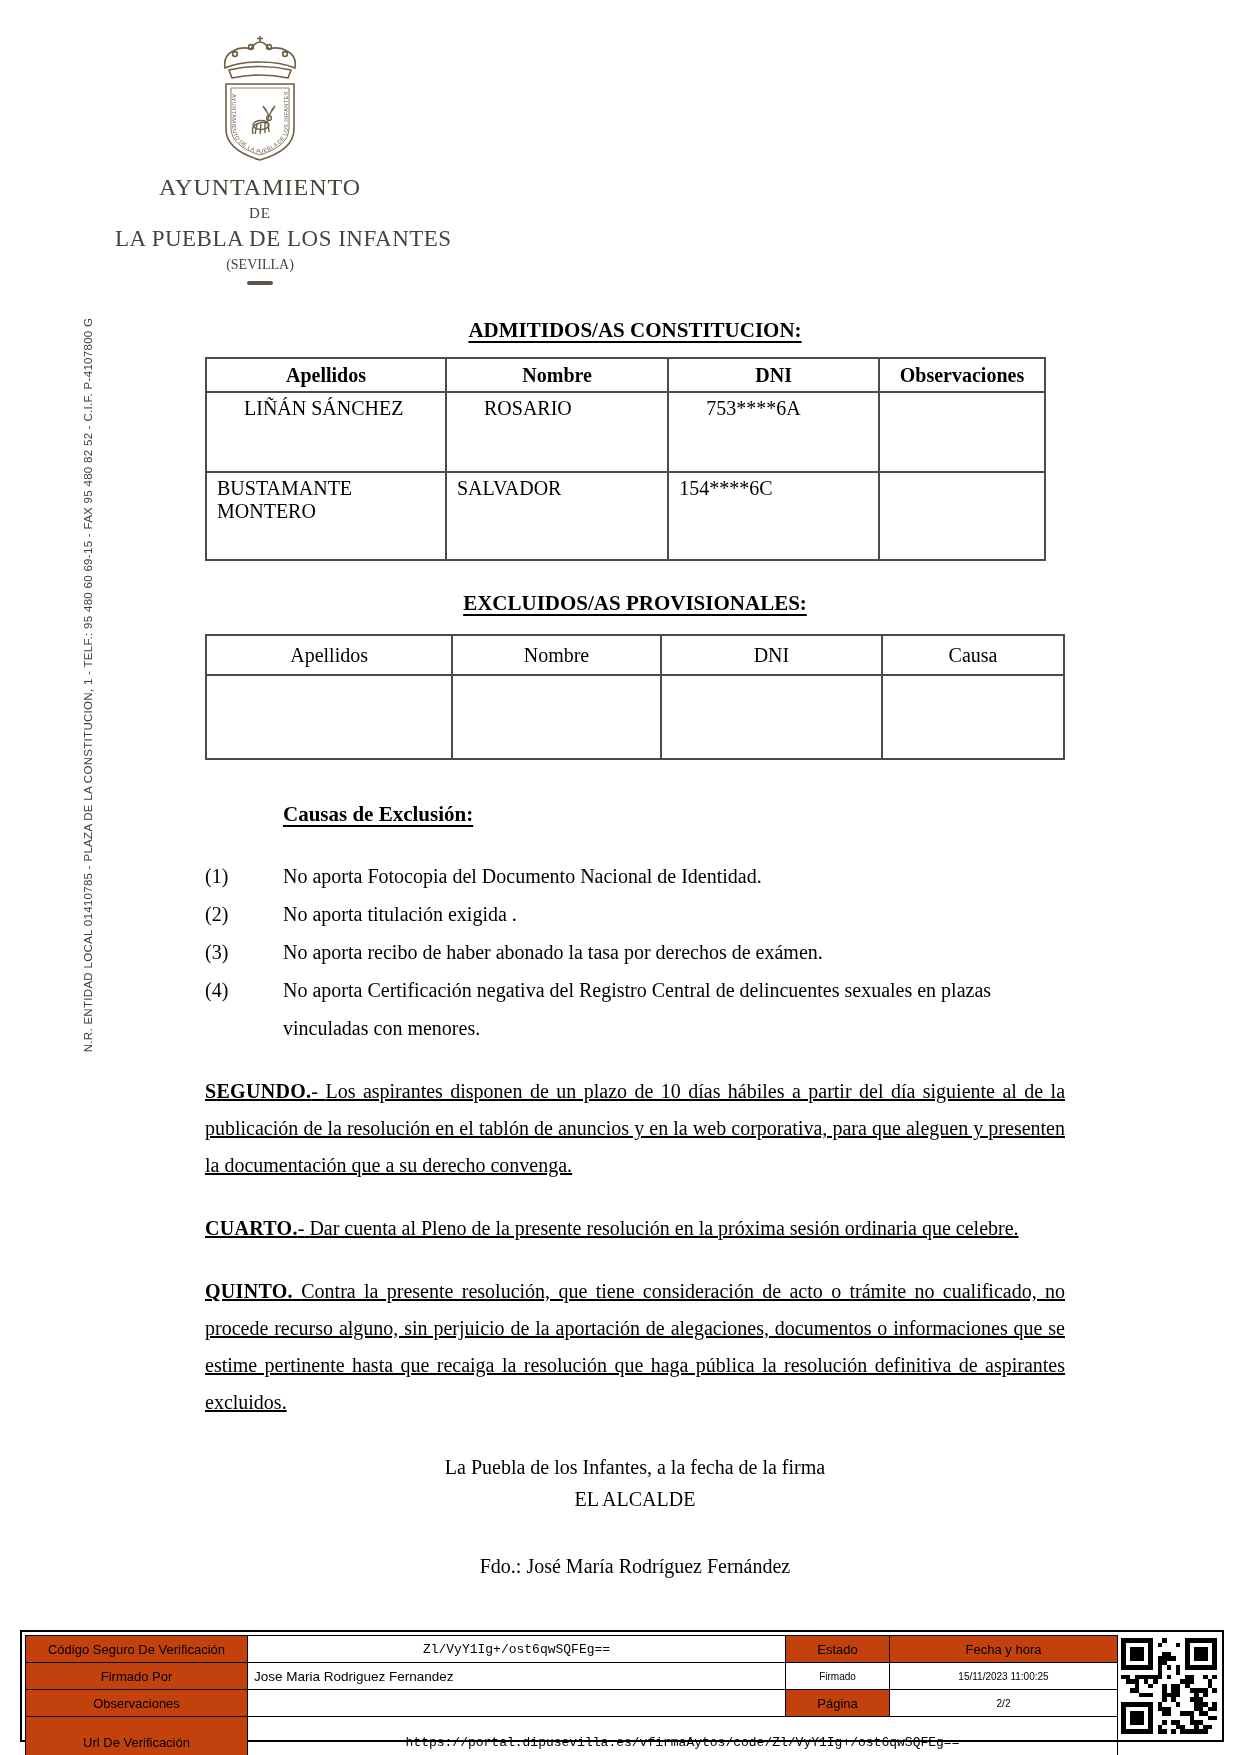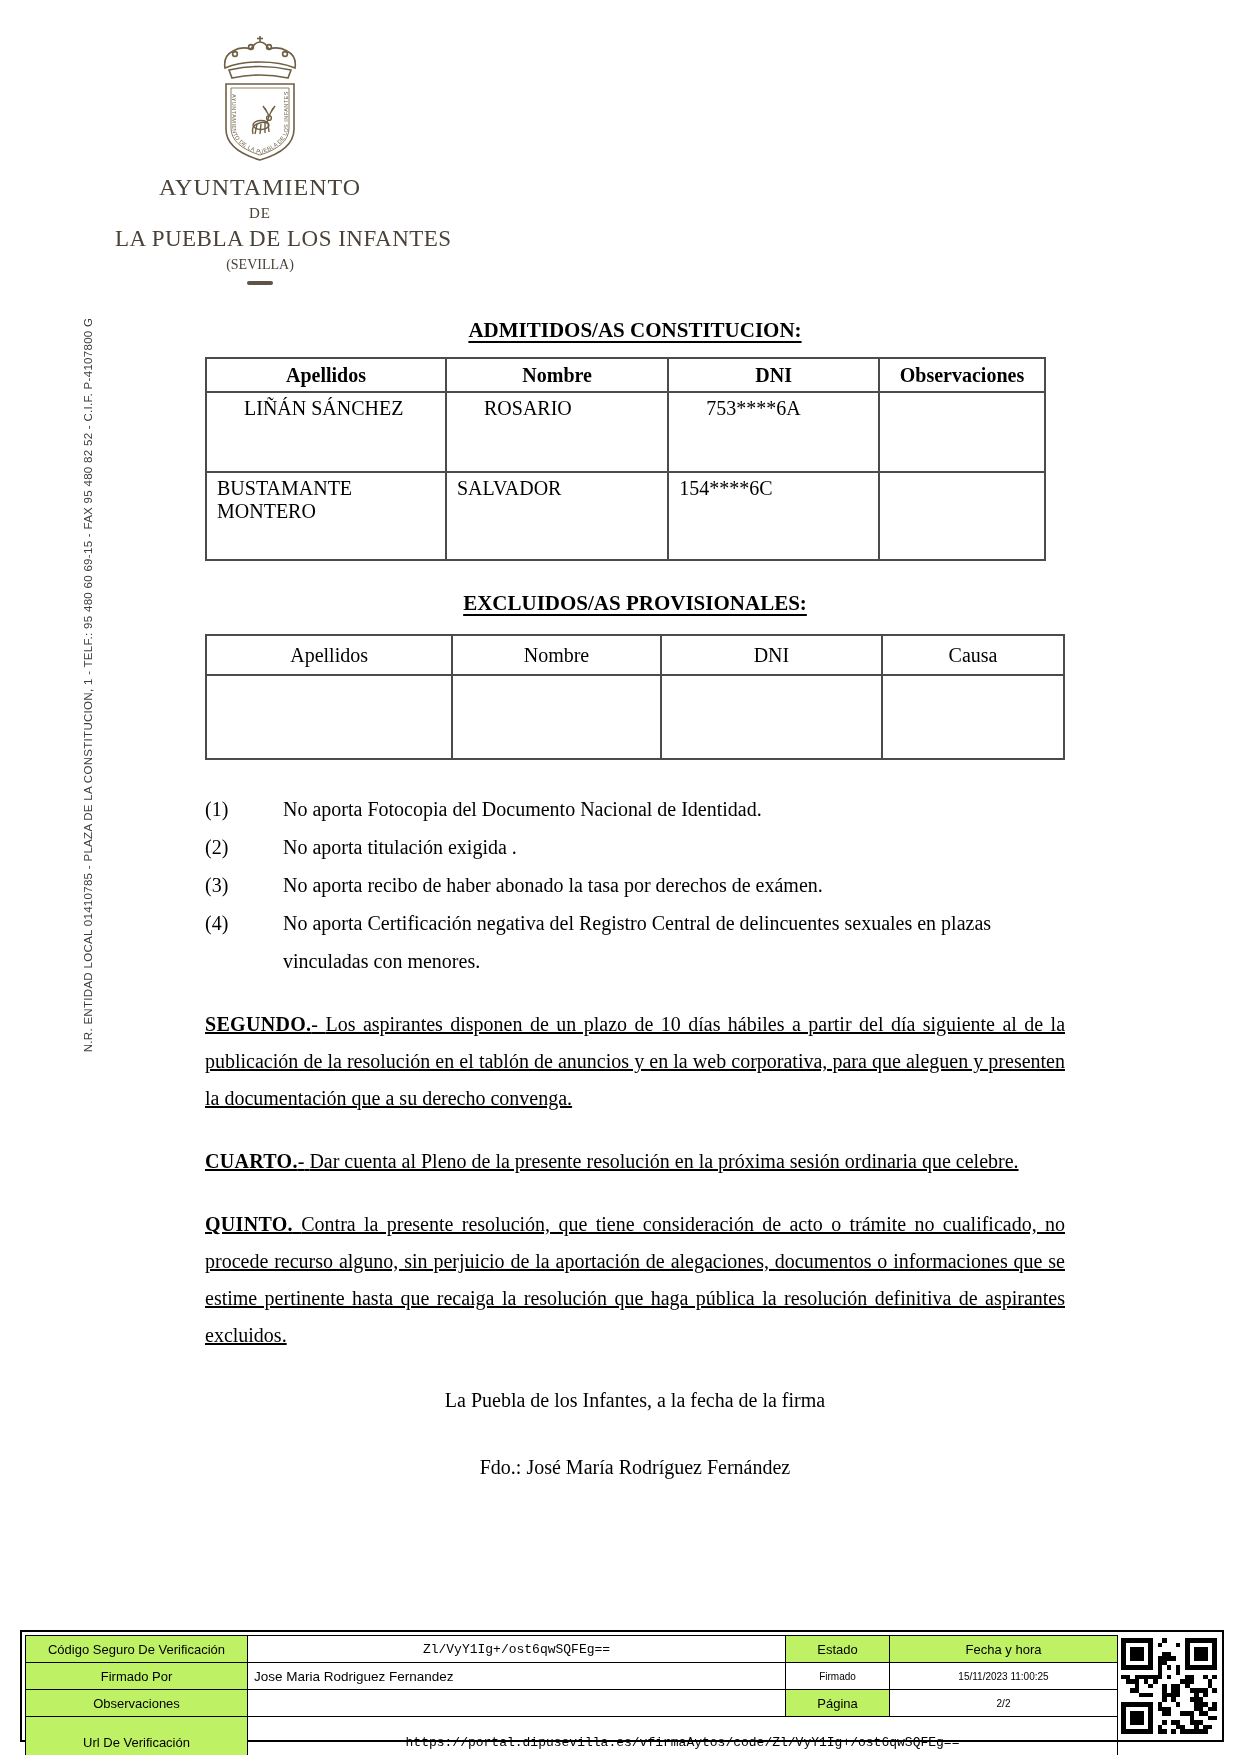--- a/index.html
+++ b/index.html
@@ -53,21 +53,21 @@
   .sig-fdo{margin-top:40px;text-align:center;font-size:20px;}
   
   .vfooter{
     position:absolute;left:20px;top:1630px;width:1204px;height:112px;
     border:2px solid #000;box-sizing:border-box;display:flex;align-items:stretch;
     padding:3px;background:#fff;
   }
   table.vtable{border-collapse:collapse;width:1092px;table-layout:fixed;
     font-family:"Liberation Sans",sans-serif;font-size:13px;}
   table.vtable td{border:1px solid #000;padding:1px 6px;height:24px;vertical-align:middle;}
-  td.vlabel{background:#bef264;text-align:center;font-size:13px;}
+  td.vlabel{background:#c2410c;text-align:center;font-size:13px;}
   td.vvalue-mono{font-family:"Liberation Mono",monospace;text-align:center;font-size:13px;}
   td.vvalue-left{text-align:left;font-size:13.5px;}
   td.vvalue-center{text-align:center;font-size:10px;}
   tr.vlast td{height:48px;}
   .qr-wrap{flex:1;display:flex;align-items:center;justify-content:center;}
   .qr-wrap svg{width:96px;height:96px;}
 </style>
 </head>
 <body>
 
@@ -165,20 +165,21 @@
       </tr>
       <tr class="r1">
         <td></td>
         <td></td>
         <td></td>
         <td></td>
       </tr>
     </tbody>
       </table>
 
+    <div class="causes-title">Causas de Exclusión:</div>
 
     <div class="causes-list">
       <div class="cause-row">
         <span class="cause-num">(1)</span>
         <span class="cause-text">No aporta Fotocopia del Documento Nacional de Identidad.</span>
       </div>
       <div class="cause-row">
         <span class="cause-num">(2)</span>
         <span class="cause-text">No aporta titulación exigida .</span>
       </div>
@@ -194,20 +195,21 @@
 
     <p class="body-para"><b>SEGUNDO.</b><span>-</span> <span>Los aspirantes disponen de un plazo de 10 días hábiles a partir del día siguiente al de la publicación de la resolución en el tablón de anuncios y en la web corporativa, para que aleguen y presenten la documentación que a su derecho convenga.</span></p>
 
 
     <p class="body-para"><b>CUARTO.</b><span>-</span> <span>Dar cuenta al Pleno de la presente resolución en la próxima sesión ordinaria que celebre.</span></p>
 
     <p class="body-para"><b>QUINTO.</b><span></span> <span>Contra la presente resolución, que tiene consideración de acto o trámite no cualificado, no procede recurso alguno, sin perjuicio de la aportación de alegaciones, documentos o informaciones que se estime pertinente hasta que recaiga la resolución que haga pública la resolución definitiva de aspirantes excluidos.</span></p>
 
     <div class="sig-block">
       <div>La Puebla de los Infantes, a la fecha de la firma</div>
+      <div>EL ALCALDE</div>
     </div>
     <div class="sig-fdo">Fdo.: José María Rodríguez Fernández</div>
 
   </div>
 
   <div class="vfooter">
     <table class="vtable">
       <colgroup>
           <col style="width:222px">
           <col style="width:538px">

